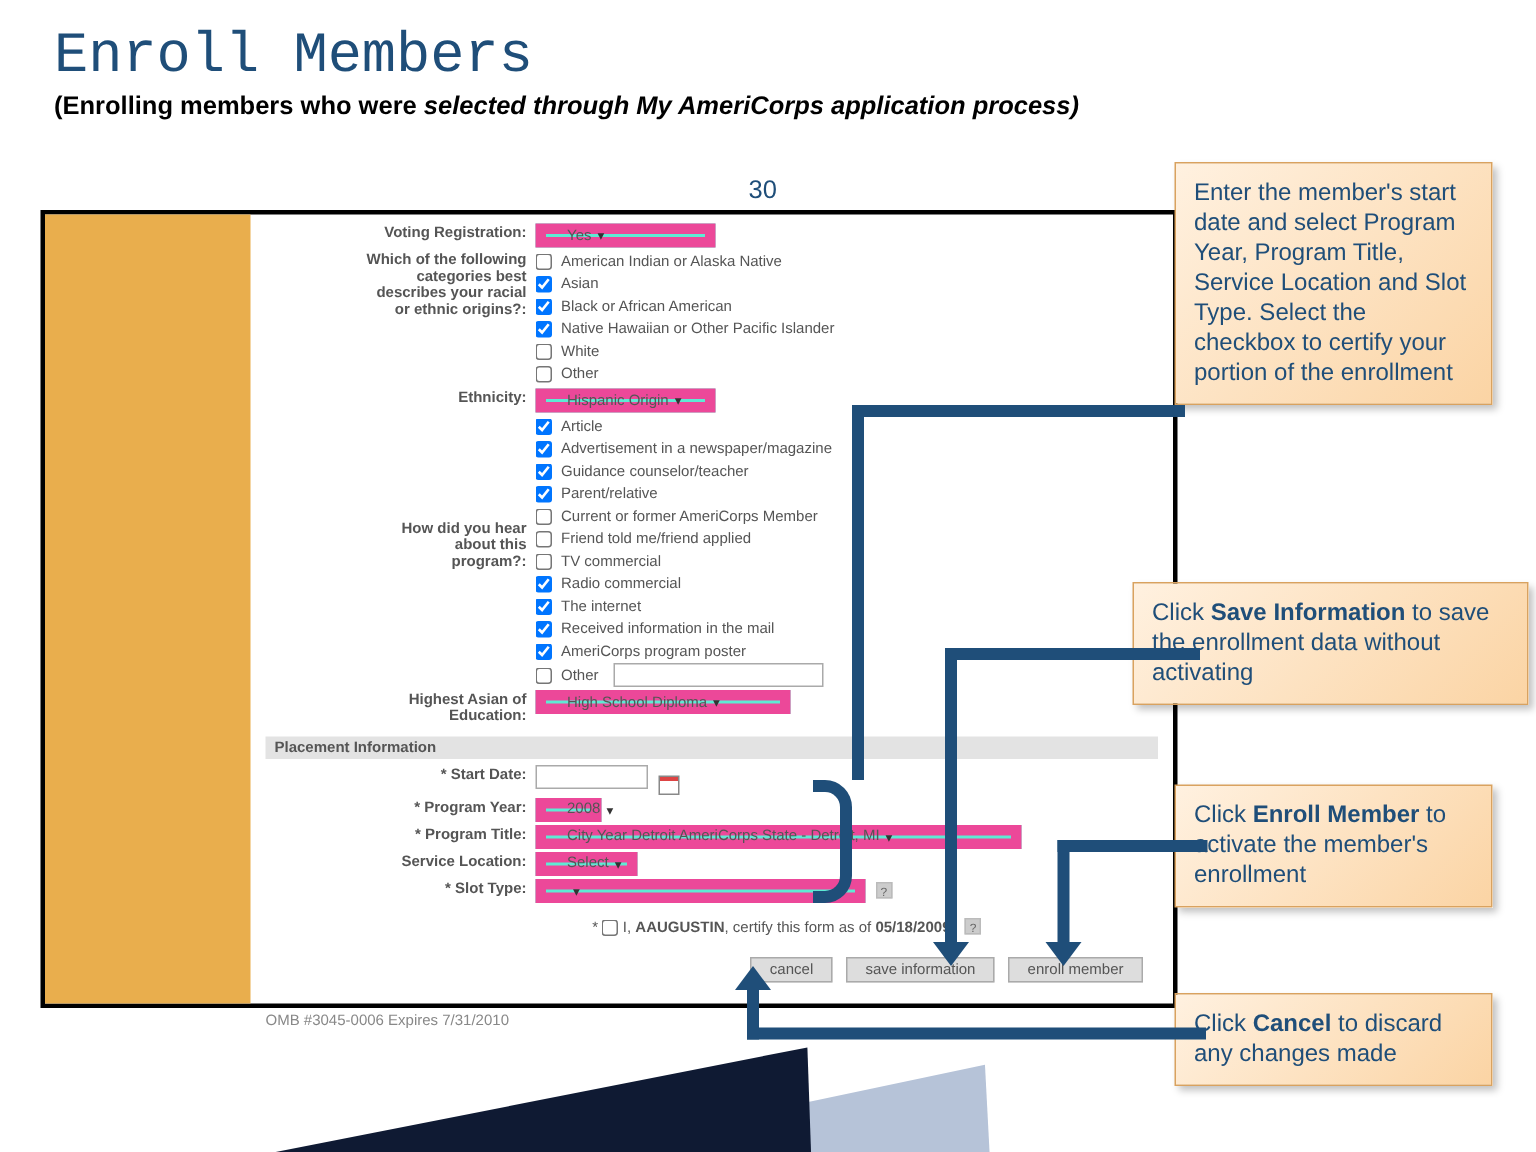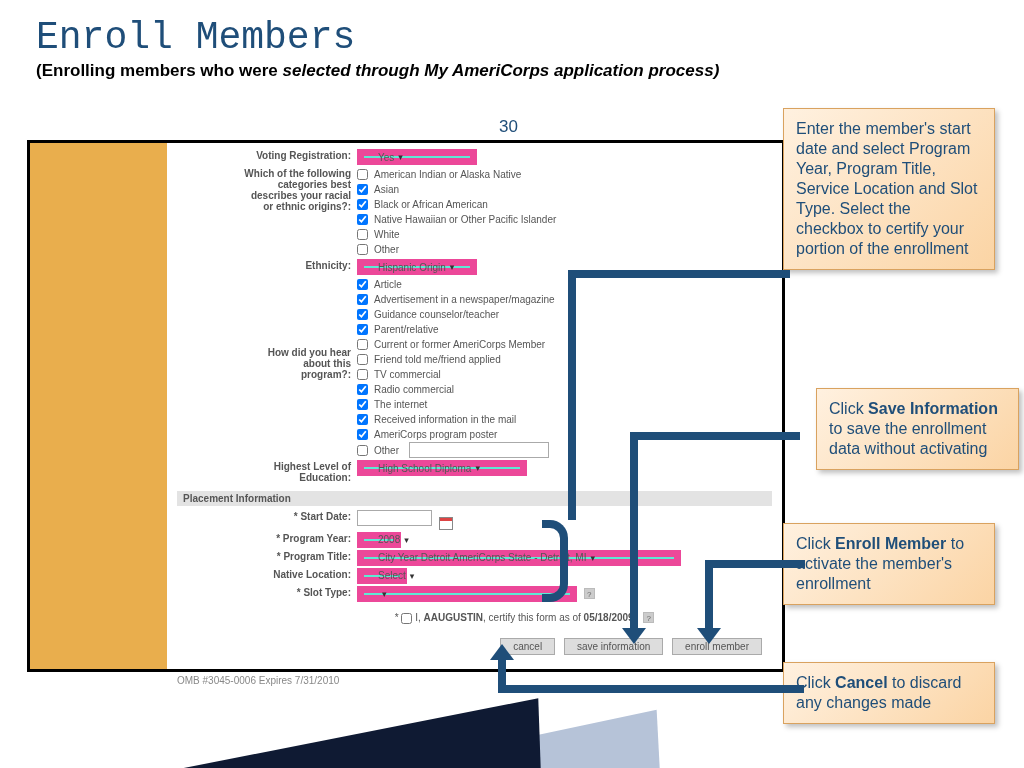--- a/index.html
+++ b/index.html
@@ -327,21 +327,21 @@
           <div class="cb-line">
             <input type="checkbox" style="">
             <span>Other</span>
             <span class="txt" style="width: 140px; margin-left: 4px;"></span>
           </div>
         </div>
     </div>
 
     <div class="form-row">
       <div class="form-label">
-        <span>Highest Level of</span><br>
+        <span>Highest Asian of</span><br>
         <span>Education:</span>
       </div>
       <div class="form-ctrl">
         <span class="sel" style="width:170px">High School Diploma</span>
       </div>
     </div>
 
     <div class="section-hdr">Placement Information</div>
 
     <div class="form-row">
@@ -357,23 +357,23 @@
         <span class="sel" style="width:44px">2008</span>
       </div>
     </div>
     <div class="form-row">
       <div class="form-label">* Program Title:</div>
       <div class="form-ctrl">
         <span class="sel" style="width:324px">City Year Detroit AmeriCorps State - Detroit, MI</span>
       </div>
     </div>
     <div class="form-row">
-      <div class="form-label">Native Location:</div>
-      <div class="form-ctrl">
-        <span class="sel" style="width:50px">Select</span>
+      <div class="form-label">Service Location:</div>
+      <div class="form-ctrl">
+        <span class="sel" style="width:68px">Select</span>
       </div>
     </div>
     <div class="form-row">
       <div class="form-label">* Slot Type:</div>
       <div class="form-ctrl">
         <span class="sel" style="width:220px"></span>
         <span class="help-icon">?</span>
       </div>
     </div>
 
@@ -389,21 +389,21 @@
       <span class="gray-btn">save information</span>
       <span class="gray-btn">enroll member</span>
     </div>
     <div class="omb">OMB #3045-0006 Expires 7/31/2010</div>
   </div>
 </div>
 
 <div class="bracket"></div>
 
 <div class="callout" style="top:108px">Enter the member's start date and select Program Year, Program Title, Service Location and Slot Type. Select the checkbox to certify your portion of the enrollment</div>
-<div class="callout" style="top:388px;right:5px;width:203px">
+<div class="callout" style="top:388px;right:5px;width:264px">
   <span>Click </span><b>Save Information</b><span> to save the enrollment data without activating</span>
 </div>
 <div class="callout" style="top:523px">
   <span>Click </span><b>Enroll Member</b><span> to activate the member's enrollment</span>
 </div>
 <div class="callout" style="top:662px">
   <span>Click </span><b>Cancel</b><span> to discard any changes made</span>
 </div>
 
 <div class="arrow" style="left:568px; top:270px; width:8px; height:250px"></div>

